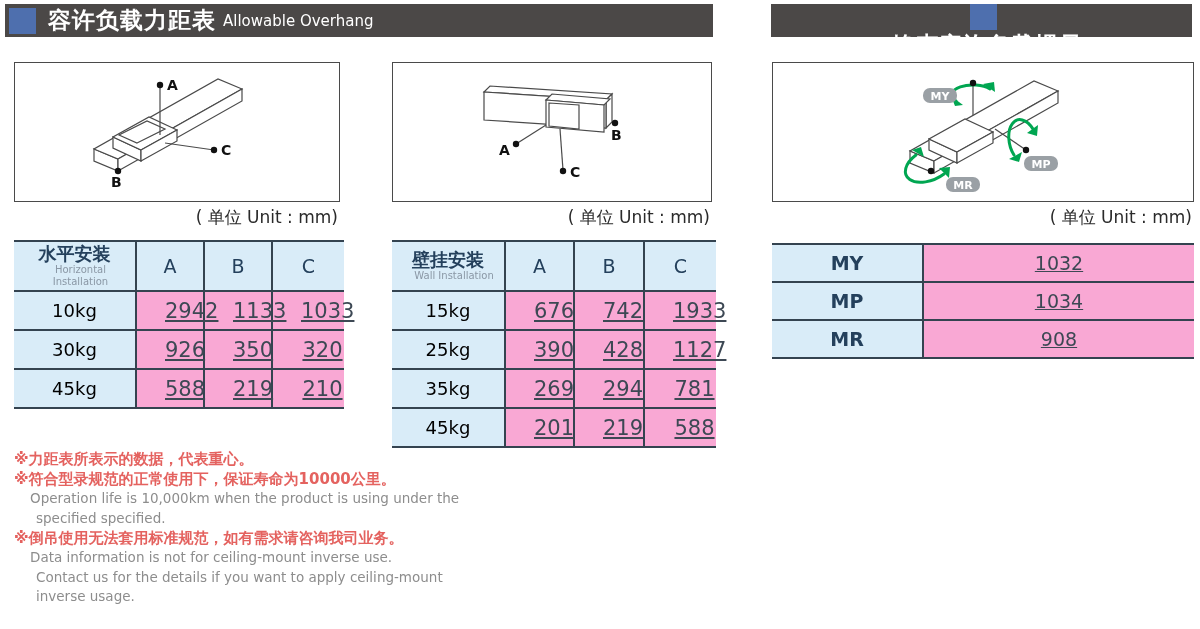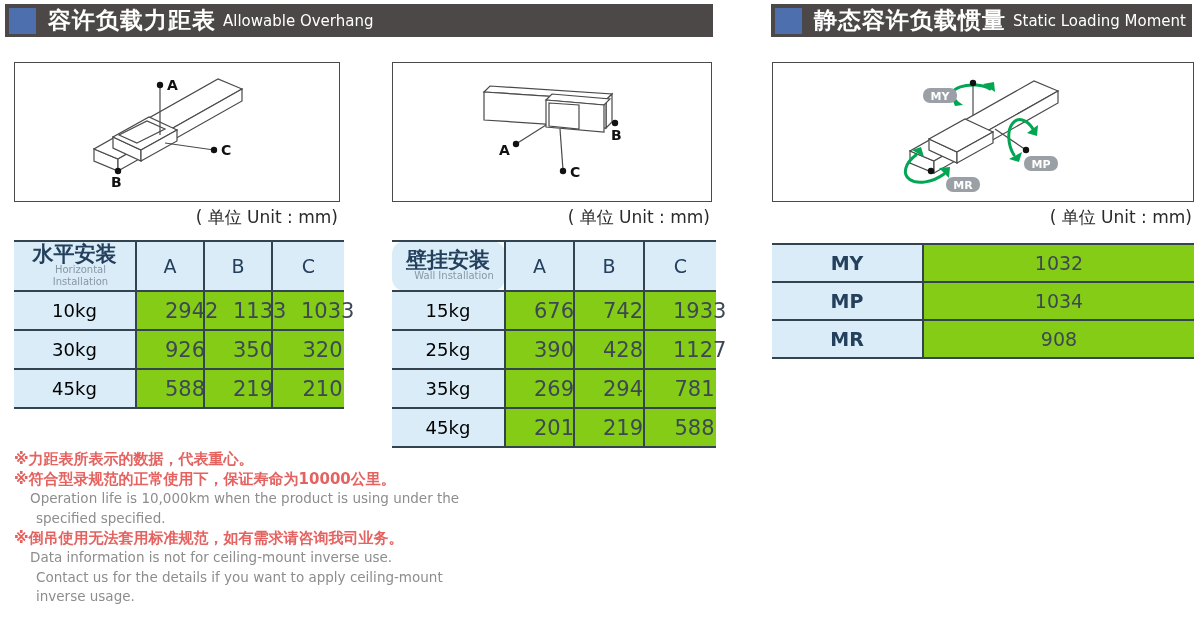--- a/index.html
+++ b/index.html
@@ -5,21 +5,21 @@
   html,body{margin:0;padding:0;background:#fff;}
   #page{position:relative;width:1200px;height:629px;background:#fff;overflow:hidden;
         font-family:"DejaVu Sans","Liberation Sans",sans-serif;}
 
   
   .bar{position:absolute;top:4px;height:33px;background:#4b4847;display:flex;align-items:center;}
   .bar .sq{width:27px;height:26px;background:#4e6fae;margin-left:4px;flex:0 0 auto;}
   .bar .t-zh{color:#fff;font-size:23px;font-weight:bold;margin-left:12px;letter-spacing:1px;white-space:nowrap;}
   .bar .t-en{color:#fff;font-size:15px;margin-left:7px;white-space:nowrap;}
   #bar-left{left:5px;width:708px;}
-  #bar-right{left:771px;width:421px;}
+  #bar-right{left:771px;width:421px;flex-direction:column;}
 
   
   .diag{position:absolute;top:62px;background:#fff;border:1px solid #4a4a4a;}
   #diag1{left:14px;width:324px;height:138px;}
   #diag2{left:392px;width:318px;height:138px;}
   #diag3{left:772px;width:420px;height:138px;}
   .diag svg{display:block;width:100%;height:100%;}
   .ln{stroke:#4a4a4a;stroke-width:1.2;fill:#fff;}
   .ld{stroke:#4a4a4a;stroke-width:1.2;fill:none;}
   .dot{fill:#111;}
@@ -35,28 +35,28 @@
   #unit2{left:392px;width:318px;}
   #unit3{left:772px;width:420px;}
 
   
   table{border-collapse:collapse;table-layout:fixed;}
   td{padding:0;text-align:center;vertical-align:middle;}
   .dtable tr{border-top:2px solid #344350;}
   .dtable tr:last-child{border-bottom:2px solid #344350;}
   .dtable td+td{border-left:2px solid #344350;}
   .bluecell{background:#d9ecf8;}
-  .whitecell{background:#84cc16;}
+  .whitecell{background:#f9a8d4;text-decoration:underline;}
   #table1{position:absolute;left:14px;top:240px;width:324px;}
   #table2{position:absolute;left:392px;top:240px;width:318px;}
   #table3{position:absolute;left:772px;top:243px;width:420px;}
   .hrow td{height:48px;}
   .drow td{height:37px;}
   #table3 td{height:36px;}
-  .h-zh{font-size:21px;font-weight:bold;color:#24405c;line-height:20px;}
+  .h-zh{font-size:18px;font-weight:bold;color:#24405c;line-height:20px;}
   .h-en{font-size:10px;color:#8a97a5;line-height:12px;padding-left:12px;}
   .colhead{font-size:19px;color:#24405c;}
   .load{font-size:18px;color:#000000;font-weight:500;margin-left:33px;}
   .num{font-size:21px;color:#3d4854;padding-left:28px;}
   .mname{font-size:19px;font-weight:bold;color:#24405c;}
   .mval{font-size:19px;color:#3d4854;}
 
   
   #notes{position:absolute;left:14px;top:449px;width:520px;}
   .n-zh{color:#e4625f;font-size:15px;font-weight:bold;line-height:20px;}
@@ -184,21 +184,21 @@
       <td class="whitecell num">588</td>
       <td class="whitecell num">219</td>
       <td class="whitecell num">210</td>
     </tr>
   </tbody>
     </table>
 
   <table class="dtable" id="table2">
     <tbody>
         <tr class="hrow">
-      <td class="bluecell" style="width:112px;border-radius:13px;">
+      <td class="bluecell" style="width:112px;">
         <div class="h-zh">壁挂安装</div>
         <div class="h-en">Wall Installation</div>
       </td>
       <td class="bluecell colhead" style="width:67px;">A</td>
       <td class="bluecell colhead" style="width:68px;">B</td>
       <td class="bluecell colhead" style="width:71px;">C</td>
     </tr>
     <tr class="drow">
       <td class="bluecell load">15kg</td>
       <td class="whitecell num">676</td>

